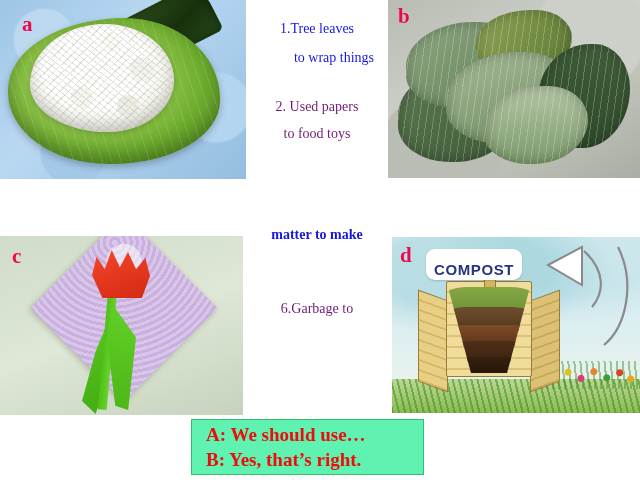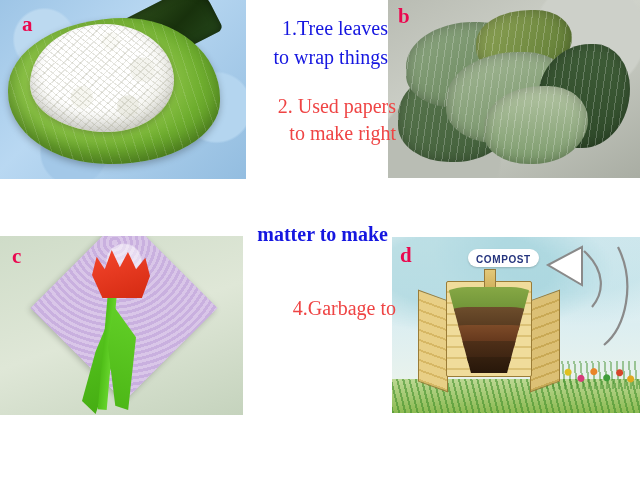--- a/index.html
+++ b/index.html
@@ -127,27 +127,26 @@
     background:
       radial-gradient(ellipse at 30% 30%, rgba(150,205,215,.55) 0 35%, transparent 60%),
       radial-gradient(ellipse at 75% 15%, rgba(170,215,225,.45) 0 30%, transparent 55%);}
   .grass{position:absolute;left:0;bottom:0;width:100%;height:34px;
     background:
       repeating-linear-gradient(76deg, rgba(60,140,40,.55) 0 2px, transparent 2px 6px),
       linear-gradient(180deg,#bcd893,#8cba52);}
   .compost-label{
     position:absolute;left:34px;top:12px;
     background:#ffffff;border-radius:9px;
-    padding:5px 8px 2px 8px;
+    padding:12px 8px 2px 8px;
     font-family:"Liberation Sans", sans-serif;
-    font-weight:bold;font-size:10px;letter-spacing:.6px;
+    font-weight:bold;font-size:15px;letter-spacing:.6px;
     color:#26357e;
     box-shadow:0 1px 2px rgba(0,0,0,.18);
     z-index:12;
-    margin-left:42px;
   }
   .bin{position:absolute;left:26px;top:44px;width:142px;height:108px;z-index:6;}
   .bin-front, .bin-side{
     position:absolute;
     background:repeating-linear-gradient(180deg,#e8cf86 0 8px, #d6b764 8px 10px);
     border:1.2px solid #9a7c37;
     box-sizing:border-box;
   }
   .bin-side{left:0;top:14px;width:30px;height:92px;transform:skewY(20deg);}
   .bin-side-r{left:112px;top:14px;width:30px;height:92px;transform:skewY(-20deg);
@@ -184,26 +183,26 @@
       radial-gradient(circle at 38% 62%, #d63b7a 0 3px, transparent 4px),
       radial-gradient(circle at 52% 38%, #e8852a 0 3px, transparent 4px),
       radial-gradient(circle at 66% 60%, #3f9c3a 0 3px, transparent 4px),
       radial-gradient(circle at 80% 42%, #d6452a 0 3px, transparent 4px),
       radial-gradient(circle at 92% 64%, #e0a81f 0 3px, transparent 4px),
       repeating-linear-gradient(84deg, rgba(60,140,40,.45) 0 2px, transparent 2px 6px);}
 
   
   .text-col{position:absolute;left:246px;top:0;width:142px;height:416px;background:#fff;z-index:20;}
   .tline{
-    position:absolute;left:0;width:142px;text-align:right;
+    position:absolute;left:0;width:142px;text-align:center;
     font-family:"Liberation Serif", serif;
-    font-size:20px;line-height:25px;white-space:nowrap;
+    font-size:14px;line-height:25px;white-space:nowrap;
   }
   .blue{color:#1516e0;}
-  .black{color:#ef4444;padding-left:8px;}
+  .black{color:#701a75;}
 
   
   #dialogue-box{
     position:absolute;left:191px;top:419px;width:233px;height:56px;
     background:#5ff2b0;
     border:1.5px solid #2fbf6d;
     box-sizing:border-box;
     z-index:25;
     display:flex;flex-direction:column;justify-content:center;
     padding-left:14px;
@@ -291,28 +290,32 @@
     </svg>
 
 
     <div class="flowers"></div>
     <div class="panel-label" style="left:8px;top:8px;">d</div>
   </div>
 
   <div class="text-col">
 
     <div class="tline blue" style="top:16px;">1.Tree leaves</div>
-    <div class="tline blue" style="top:45px;">to wrap things</div>
+    <div class="tline blue" style="top:45px;margin-left:17px;">to wrap things</div>
 
     <div class="tline black" style="top:94px;">2. Used papers</div>
-    <div class="tline black" style="top:121px;">to make right</div>
+    <div class="tline black" style="top:121px;">to food toys</div>
 
     <div class="tline blue" style="top:222px;font-weight:bold;">matter to make</div>
 
-    <div class="tline black" style="top:296px;">4.Garbage to</div>
+    <div class="tline black" style="top:296px;">6.Garbage to</div>
   </div>
 
   <div class="filler" style="left:0;top:179px;width:246px;height:57px;"></div>
   <div class="filler" style="left:388px;top:178px;width:252px;height:59px;"></div>
   <div class="filler" style="left:0;top:415px;width:640px;height:65px;"></div>
 
+  <div id="dialogue-box">
+    <div class="dline">A: We should use…</div>
+    <div class="dline">B: Yes, that’s right.</div>
+  </div>
 
 </div>
 
 </body></html>

